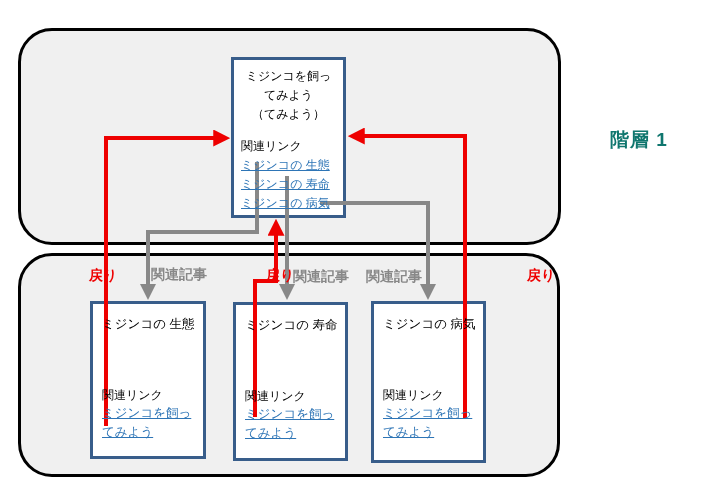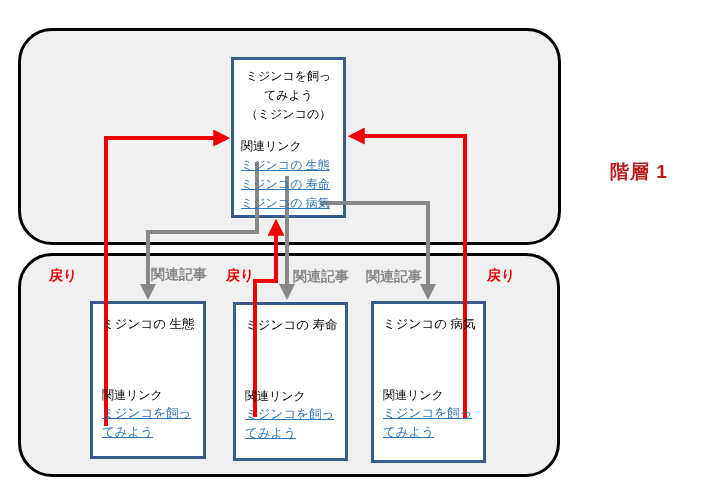--- a/index.html
+++ b/index.html
@@ -5,21 +5,21 @@
   html,body{margin:0;padding:0;background:#fff;}
   .canvas{
     position:relative;width:713px;height:501px;background:#fff;
     font-family:"Liberation Sans",sans-serif;overflow:hidden;
   }
   
   .tier{position:absolute;background:var(--container-fill);border:3px solid #000;border-radius:34px;box-sizing:border-box;}
   #tier1{left:18px;top:28px;width:543px;height:217px;}
   #tier2{left:18px;top:253px;width:542px;height:224px;}
 
-  .tier-label{position:absolute;font-size:19px;font-weight:bold;color:#b91c1c;letter-spacing:1px;margin-top:32px;}
+  .tier-label{position:absolute;font-size:19px;font-weight:bold;color:#0f766e;letter-spacing:1px;}
   #tier1-label{left:610px;top:127px;}
   #tier2-label{left:610px;top:351px;}
 
   
   .article-box{position:absolute;background:#fff;border:3px solid var(--box-border);box-sizing:border-box;}
   #top-box{left:231px;top:57px;width:115px;height:161px;}
   #sub-box-0{left:90px;top:301px;width:116px;height:158px;}
   #sub-box-1{left:233px;top:302px;width:115px;height:159px;}
   #sub-box-2{left:371px;top:301px;width:115px;height:162px;}
 
@@ -37,42 +37,42 @@
   svg.overlay{position:absolute;left:0;top:0;pointer-events:none;}
   .arrow{fill:none;stroke-width:4px;stroke-linejoin:miter;}
   .arrow.gray{stroke:var(--related-arrow);}
   .arrow.red{stroke:var(--return-arrow);}
   .mg{fill:var(--related-arrow);}
   .mr{fill:var(--return-arrow);}
 
   
   .arrow-label{position:absolute;font-size:14px;font-weight:bold;line-height:16px;z-index:3;}
   .related-label{color:var(--related-arrow);text-align:right;}
-  .return-label{color:var(--return-arrow);}
+  .return-label{color:var(--return-arrow);margin-left:40px;}
   #rel-label-0{left:151px;top:266px;}
   #rel-label-1{left:293px;top:268px;}
   #rel-label-2{left:366px;top:268px;}
   #ret-label-0{left:49px;top:267px;}
   #ret-label-1{left:226px;top:267px;}
   #ret-label-2{left:487px;top:267px;}
 </style>
 </head>
 <body>
 
 <div class="canvas">
 
   <div class="tier" id="tier1"></div>
   <div class="tier" id="tier2"></div>
 
   <div class="article-box" id="top-box">
     <div class="box-content">
       <div class="title">
         <div>ミジンコを飼っ</div>
         <div>てみよう</div>
-        <div>（ミジンコの）</div>
+        <div>（てみよう）</div>
       </div>
       <div class="links-label">関連リンク</div>
       <div class="top-link">ミジンコの 生態</div>
       <div class="top-link">ミジンコの 寿命</div>
       <div class="top-link">ミジンコの 病気</div>
     </div>
   </div>
 
   <div class="article-box" id="sub-box-0">
     <div class="box-content">

